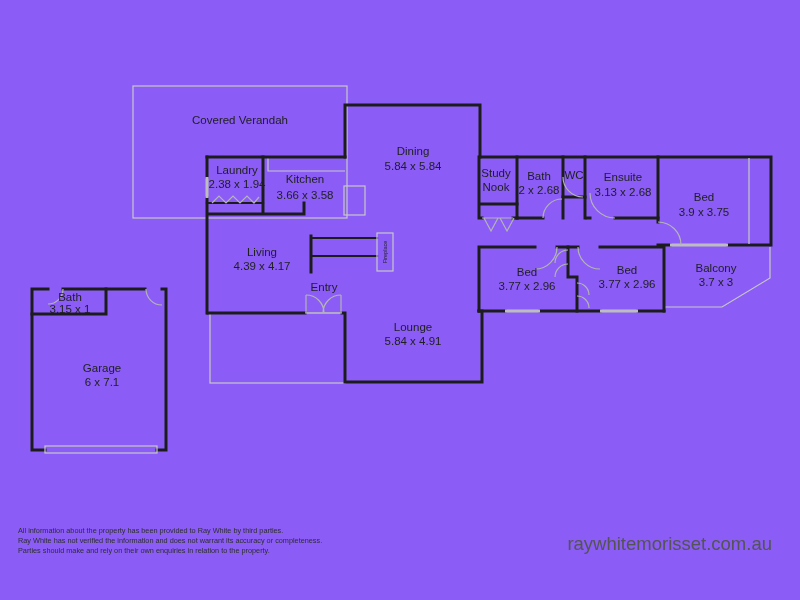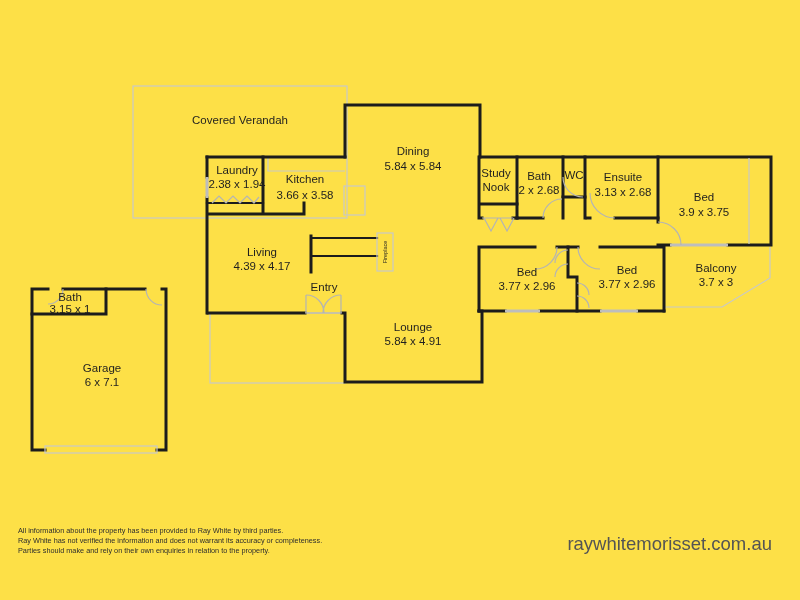--- a/index.html
+++ b/index.html
@@ -1,16 +1,16 @@
 <!DOCTYPE html>
 <html><head>
 <meta charset="utf-8">
 <style>
   html,body{margin:0;padding:0;background:#ffffff;}
-  .page{position:relative;width:800px;height:600px;background:#fde047;overflow:hidden;
+  .page{position:relative;width:800px;height:600px;background:#8b5cf6;overflow:hidden;
         font-family:"Liberation Sans",sans-serif;}
   svg{display:block;}
   .wall{stroke:#1c1c1c;stroke-width:3;fill:none;stroke-linecap:square;}
   .wall-thin{stroke:#1c1c1c;stroke-width:2.2;fill:none;stroke-linecap:square;}
   .outline-light{stroke:#c8c8c8;stroke-width:1.2;fill:none;}
   .door{stroke:#b4b4b4;stroke-width:1.2;fill:none;}
   .window{stroke:#bdbdbd;stroke-width:3;fill:none;}
   .lbl{font-family:"Liberation Sans",sans-serif;font-size:11.5px;fill:#1f1f1f;text-anchor:middle;}
   .lbl-tiny{font-family:"Liberation Sans",sans-serif;font-size:5.5px;fill:#1f1f1f;text-anchor:middle;}
   .disclaimer{font-family:"Liberation Sans",sans-serif;font-size:7.3px;fill:#2e2e2e;text-anchor:start;}

